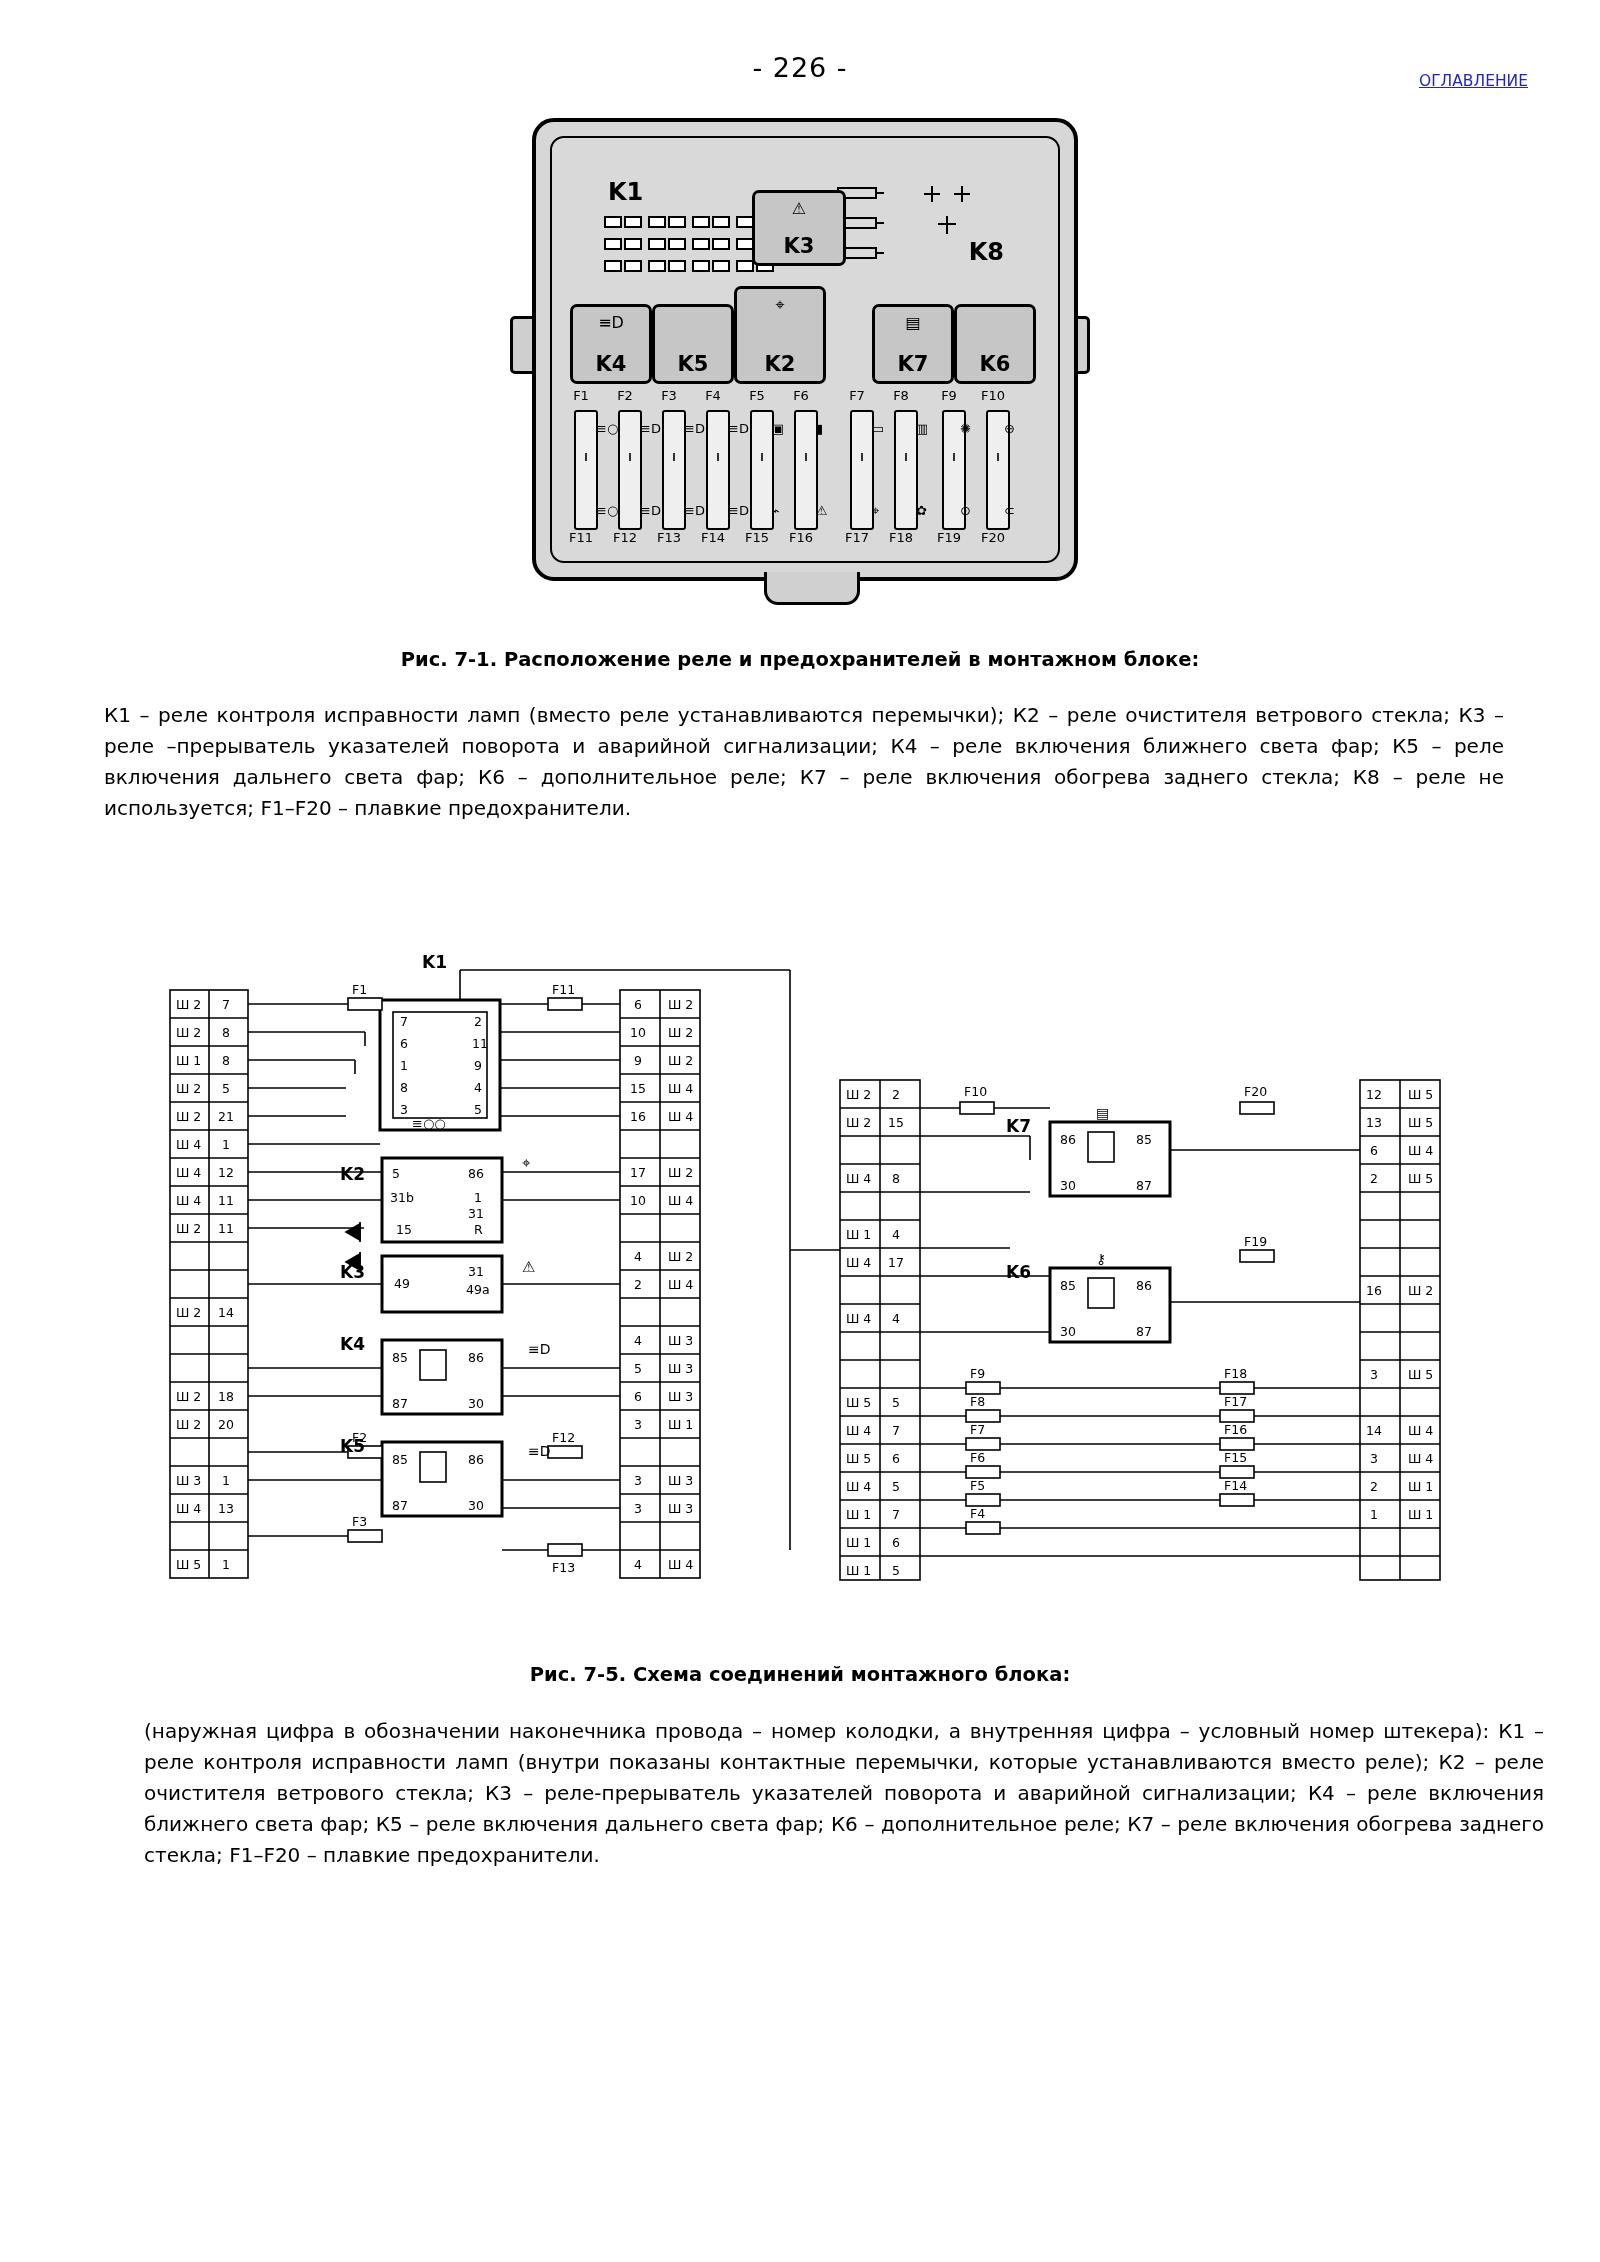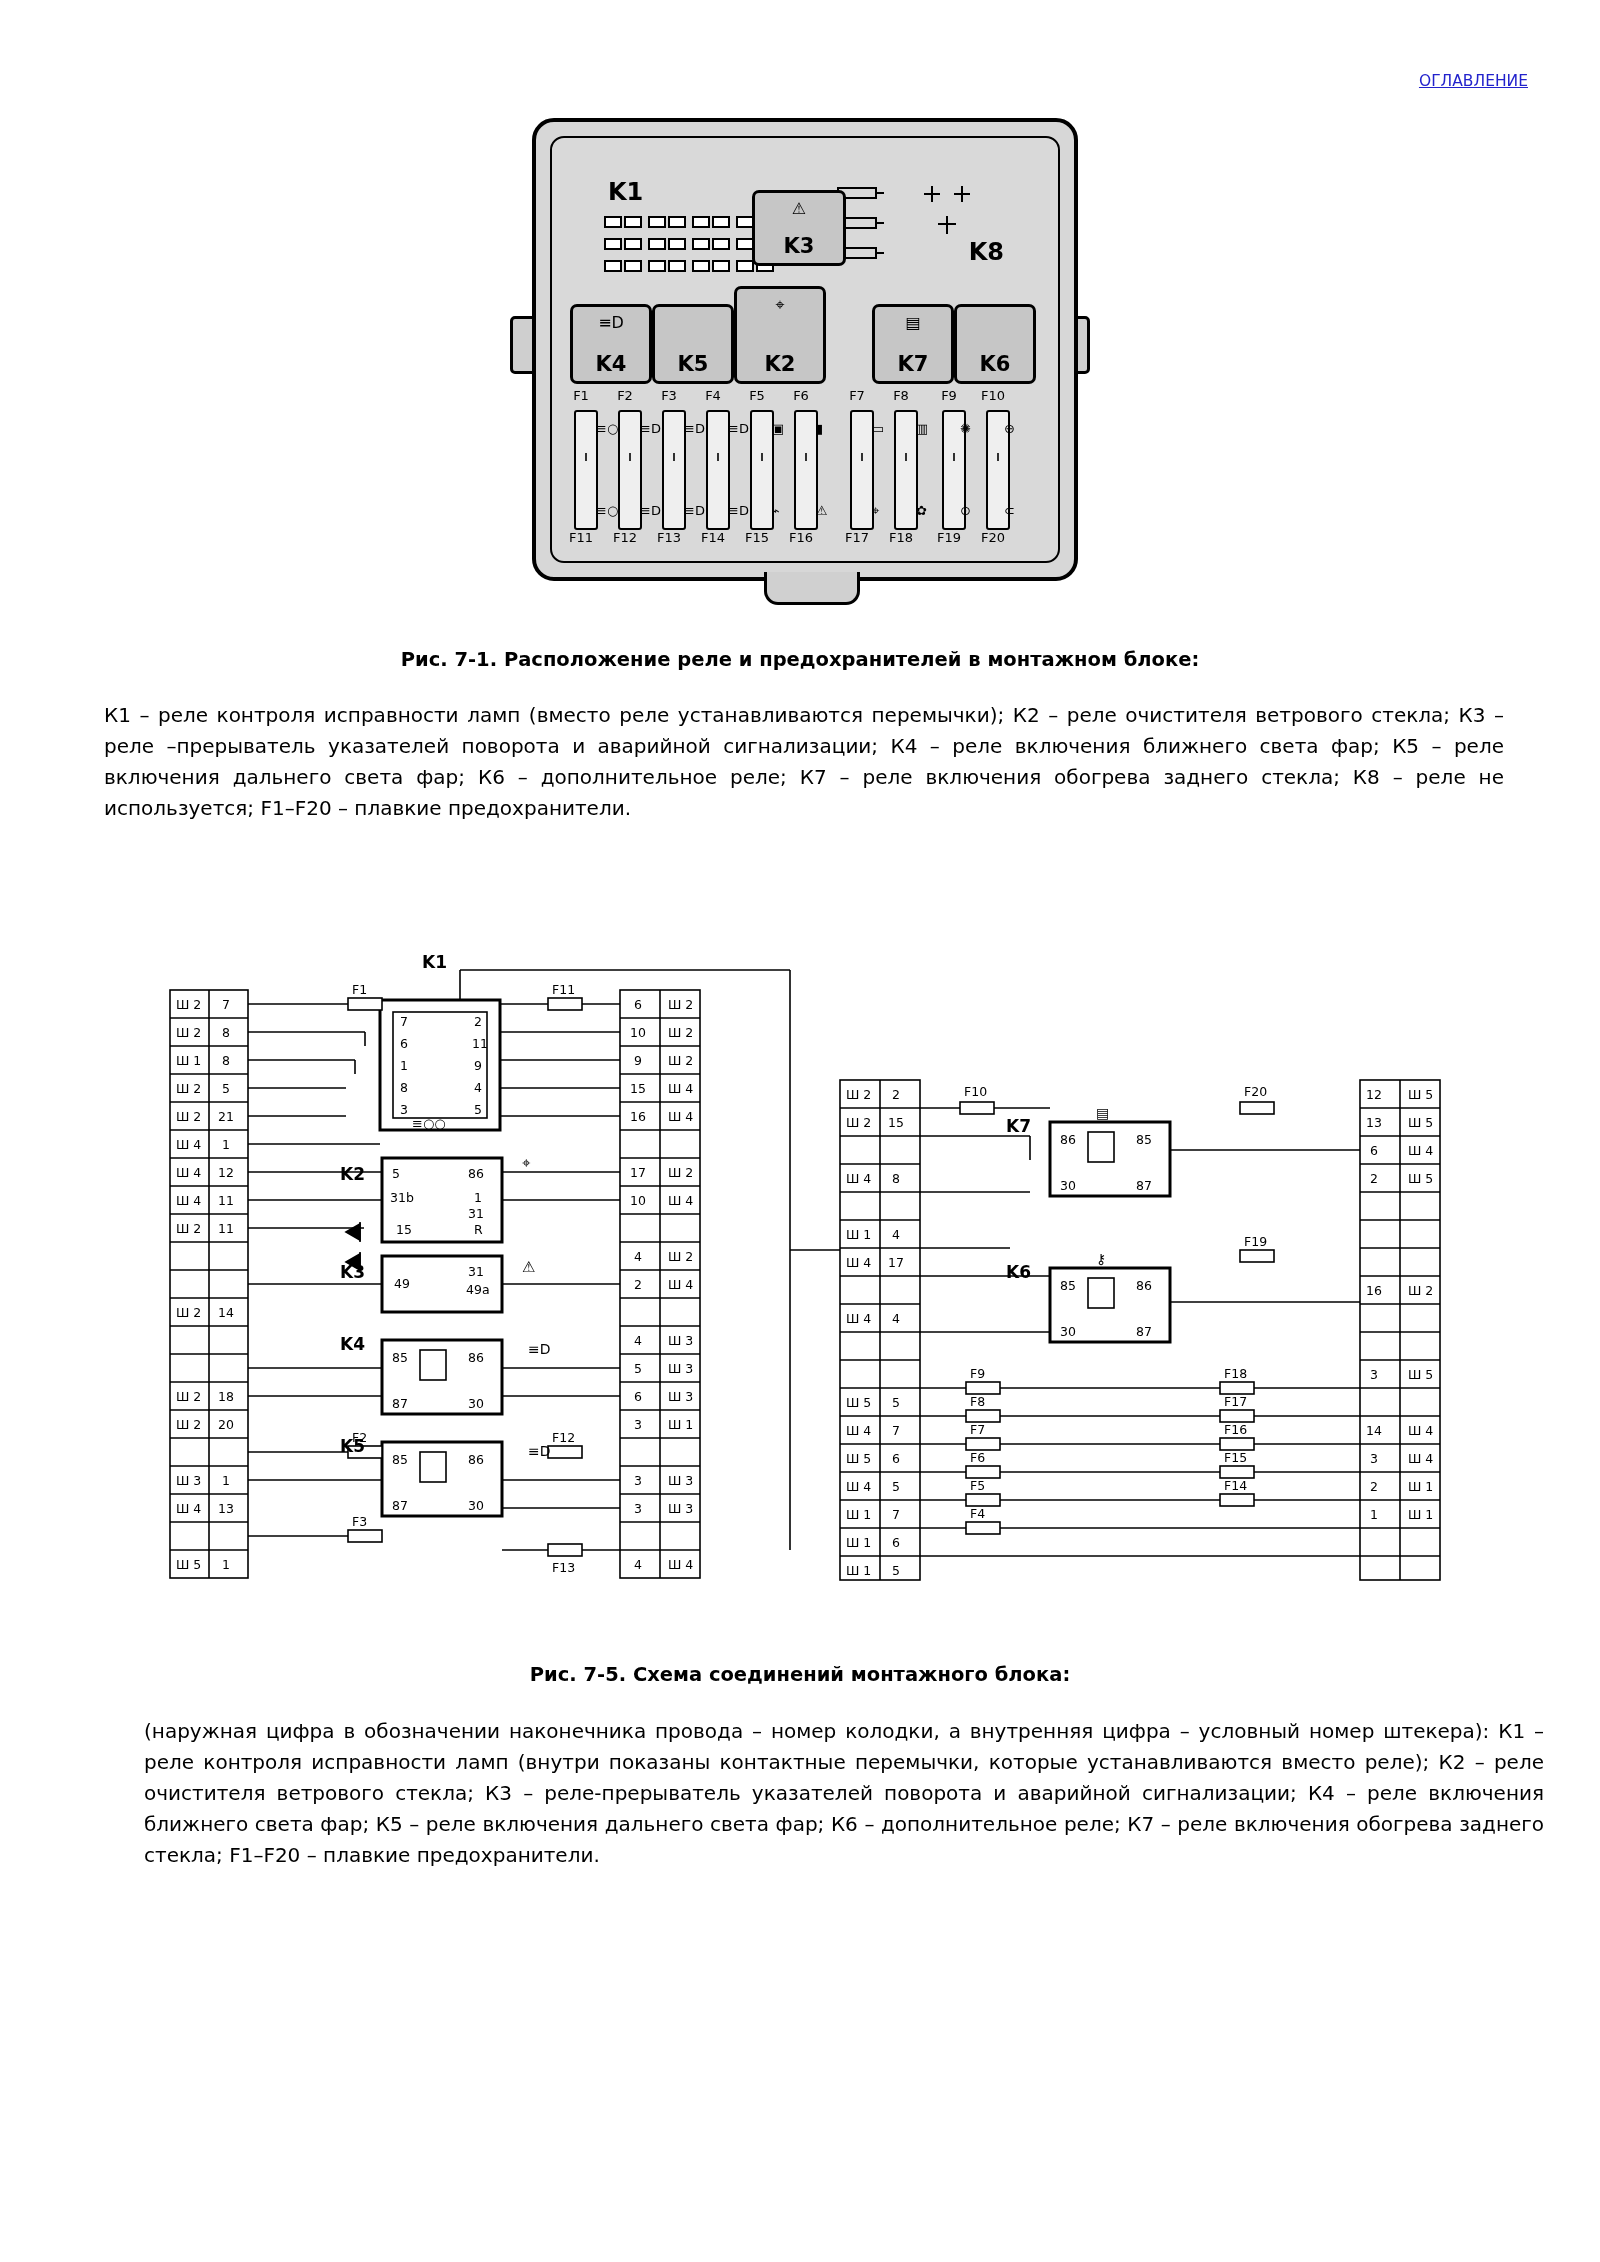--- a/index.html
+++ b/index.html
@@ -182,20 +182,21 @@
     font-size: 16px;
     color: #9a9a9a;
     font-family: "DejaVu Sans Mono", monospace;
   }
 </style>
 </head>
 <body>
 
 <div class="page">
 
+  <div class="page-number">- 226 -</div>
   <a class="toc-link" href="#">ОГЛАВЛЕНИЕ</a>
 
   <div class="fig1">
     <div class="ear left"></div>
     <div class="ear right"></div>
     <div class="box-outer">
       <div class="box-inner">
 
         <div class="k1-label">K1</div>
         <div class="k8-label">K8</div>

